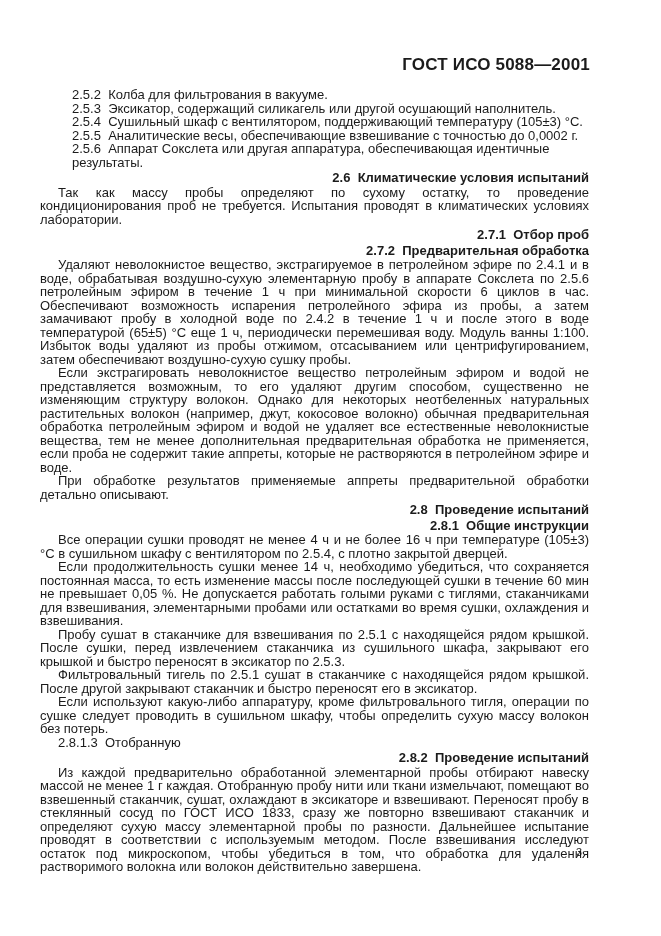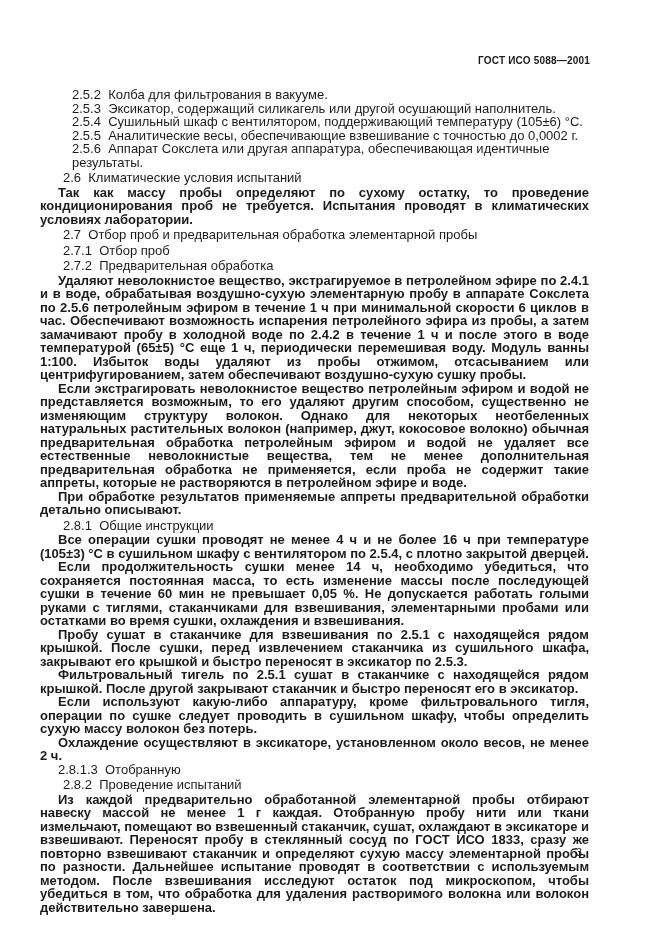--- a/index.html
+++ b/index.html
@@ -21,87 +21,86 @@
     background: #ffffff;
     overflow: hidden;
   }
   .doc-header {
     position: absolute;
     top: 55px;
     left: 41px;
     width: 549px;
     text-align: right;
     font-weight: bold;
-    font-size: 10px;
+    font-size: 17px;
     letter-spacing: 0.2px;
     white-space: pre;
   }
   .content {
     position: absolute;
     top: 88px;
     left: 40px;
     width: 549px;
     font-size: 13px;
     line-height: 13.5px;
     hyphens: auto;
   }
   .content .li {
     padding-left: 32px;
     white-space: pre-wrap;
   }
   .content .h {
-    font-weight: normal;
+    font-weight: bold;
     padding-left: 23px;
     margin: 2px 0 1px 0;
     white-space: pre-wrap;
+    text-align: right;
   }
   .content .sub {
     text-indent: 18px;
     white-space: pre-wrap;
   }
   .content .p {
     text-indent: 18px;
     text-align: justify;
-    font-weight: bold;
   }
   .page-number {
     position: absolute;
     top: 846px;
     left: 41px;
     width: 541px;
     text-align: right;
     font-size: 10.8px;
   }
 </style>
 </head>
 <body>
 
 <div class="page">
   <div class="doc-header">ГОСТ ИСО 5088—2001</div>
 
   <div class="content" id="content">
       <div class="li">2.5.2  Колба для фильтрования в вакууме.</div>
       <div class="li">2.5.3  Эксикатор, содержащий силикагель или другой осушающий наполнитель.</div>
-      <div class="li">2.5.4  Сушильный шкаф с вентилятором, поддерживающий температуру (105±6) °С.</div>
+      <div class="li">2.5.4  Сушильный шкаф с вентилятором, поддерживающий температуру (105±3) °С.</div>
       <div class="li">2.5.5  Аналитические весы, обеспечивающие взвешивание с точностью до 0,0002 г.</div>
       <div class="li">2.5.6  Аппарат Сокслета или другая аппаратура, обеспечивающая идентичные результаты.</div>
       <div class="h">2.6  Климатические условия испытаний</div>
       <div class="p">Так как массу пробы определяют по сухому остатку, то проведение кондиционирования проб не требуется. Испытания проводят в климатических условиях лаборатории.</div>
-      <div class="h">2.7  Отбор проб и предварительная обработка элементарной пробы</div>
       <div class="h">2.7.1  Отбор проб</div>
       <div class="h">2.7.2  Предварительная обработка</div>
       <div class="p">Удаляют неволокнистое вещество, экстрагируемое в петролейном эфире по 2.4.1 и в воде, обрабатывая воздушно-сухую элементарную пробу в аппарате Сокслета по 2.5.6 петролейным эфиром в течение 1 ч при минимальной скорости 6 циклов в час. Обеспечивают возможность испарения петролейного эфира из пробы, а затем замачивают пробу в холодной воде по 2.4.2 в течение 1 ч и после этого в воде температурой (65±5) °С еще 1 ч, периодически перемешивая воду. Модуль ванны 1:100. Избыток воды удаляют из пробы отжимом, отсасыванием или центрифугированием, затем обеспечивают воздушно-сухую сушку пробы.</div>
       <div class="p">Если экстрагировать неволокнистое вещество петролейным эфиром и водой не представляется возможным, то его удаляют другим способом, существенно не изменяющим структуру волокон. Однако для некоторых неотбеленных натуральных растительных волокон (например, джут, кокосовое волокно) обычная предварительная обработка петролейным эфиром и водой не удаляет все естественные неволокнистые вещества, тем не менее дополнительная предварительная обработка не применяется, если проба не содержит такие аппреты, которые не растворяются в петролейном эфире и воде.</div>
       <div class="p">При обработке результатов применяемые аппреты предварительной обработки детально описывают.</div>
+      <div class="h">2.8  Проведение испытаний</div>
       <div class="h">2.8.1  Общие инструкции</div>
       <div class="p">Все операции сушки проводят не менее 4 ч и не более 16 ч при температуре (105±3) °С в сушильном шкафу с вентилятором по 2.5.4, с плотно закрытой дверцей.</div>
       <div class="p">Если продолжительность сушки менее 14 ч, необходимо убедиться, что сохраняется постоянная масса, то есть изменение массы после последующей сушки в течение 60 мин не превышает 0,05 %. Не допускается работать голыми руками с тиглями, стаканчиками для взвешивания, элементарными пробами или остатками во время сушки, охлаждения и взвешивания.</div>
       <div class="p">Пробу сушат в стаканчике для взвешивания по 2.5.1 с находящейся рядом крышкой. После сушки, перед извлечением стаканчика из сушильного шкафа, закрывают его крышкой и быстро переносят в эксикатор по 2.5.3.</div>
       <div class="p">Фильтровальный тигель по 2.5.1 сушат в стаканчике с находящейся рядом крышкой. После другой закрывают стаканчик и быстро переносят его в эксикатор.</div>
       <div class="p">Если используют какую-либо аппаратуру, кроме фильтровального тигля, операции по сушке следует проводить в сушильном шкафу, чтобы определить сухую массу волокон без потерь.</div>
-      <div class="p">Охлаждение осуществляют в эксикаторе, установленном около весов, не менее 2 ч.</div>
       <div class="sub">2.8.1.3  Отобранную</div>
       <div class="h">2.8.2  Проведение испытаний</div>
       <div class="p">Из каждой предварительно обработанной элементарной пробы отбирают навеску массой не менее 1 г каждая. Отобранную пробу нити или ткани измельчают, помещают во взвешенный стаканчик, сушат, охлаждают в эксикаторе и взвешивают. Переносят пробу в стеклянный сосуд по ГОСТ ИСО 1833, сразу же повторно взвешивают стаканчик и определяют сухую массу элементарной пробы по разности. Дальнейшее испытание проводят в соответствии с используемым методом. После взвешивания исследуют остаток под микроскопом, чтобы убедиться в том, что обработка для удаления растворимого волокна или волокон действительно завершена.</div>
     </div>
 
   <div class="page-number">3</div>
 </div>
 
 </body></html>

